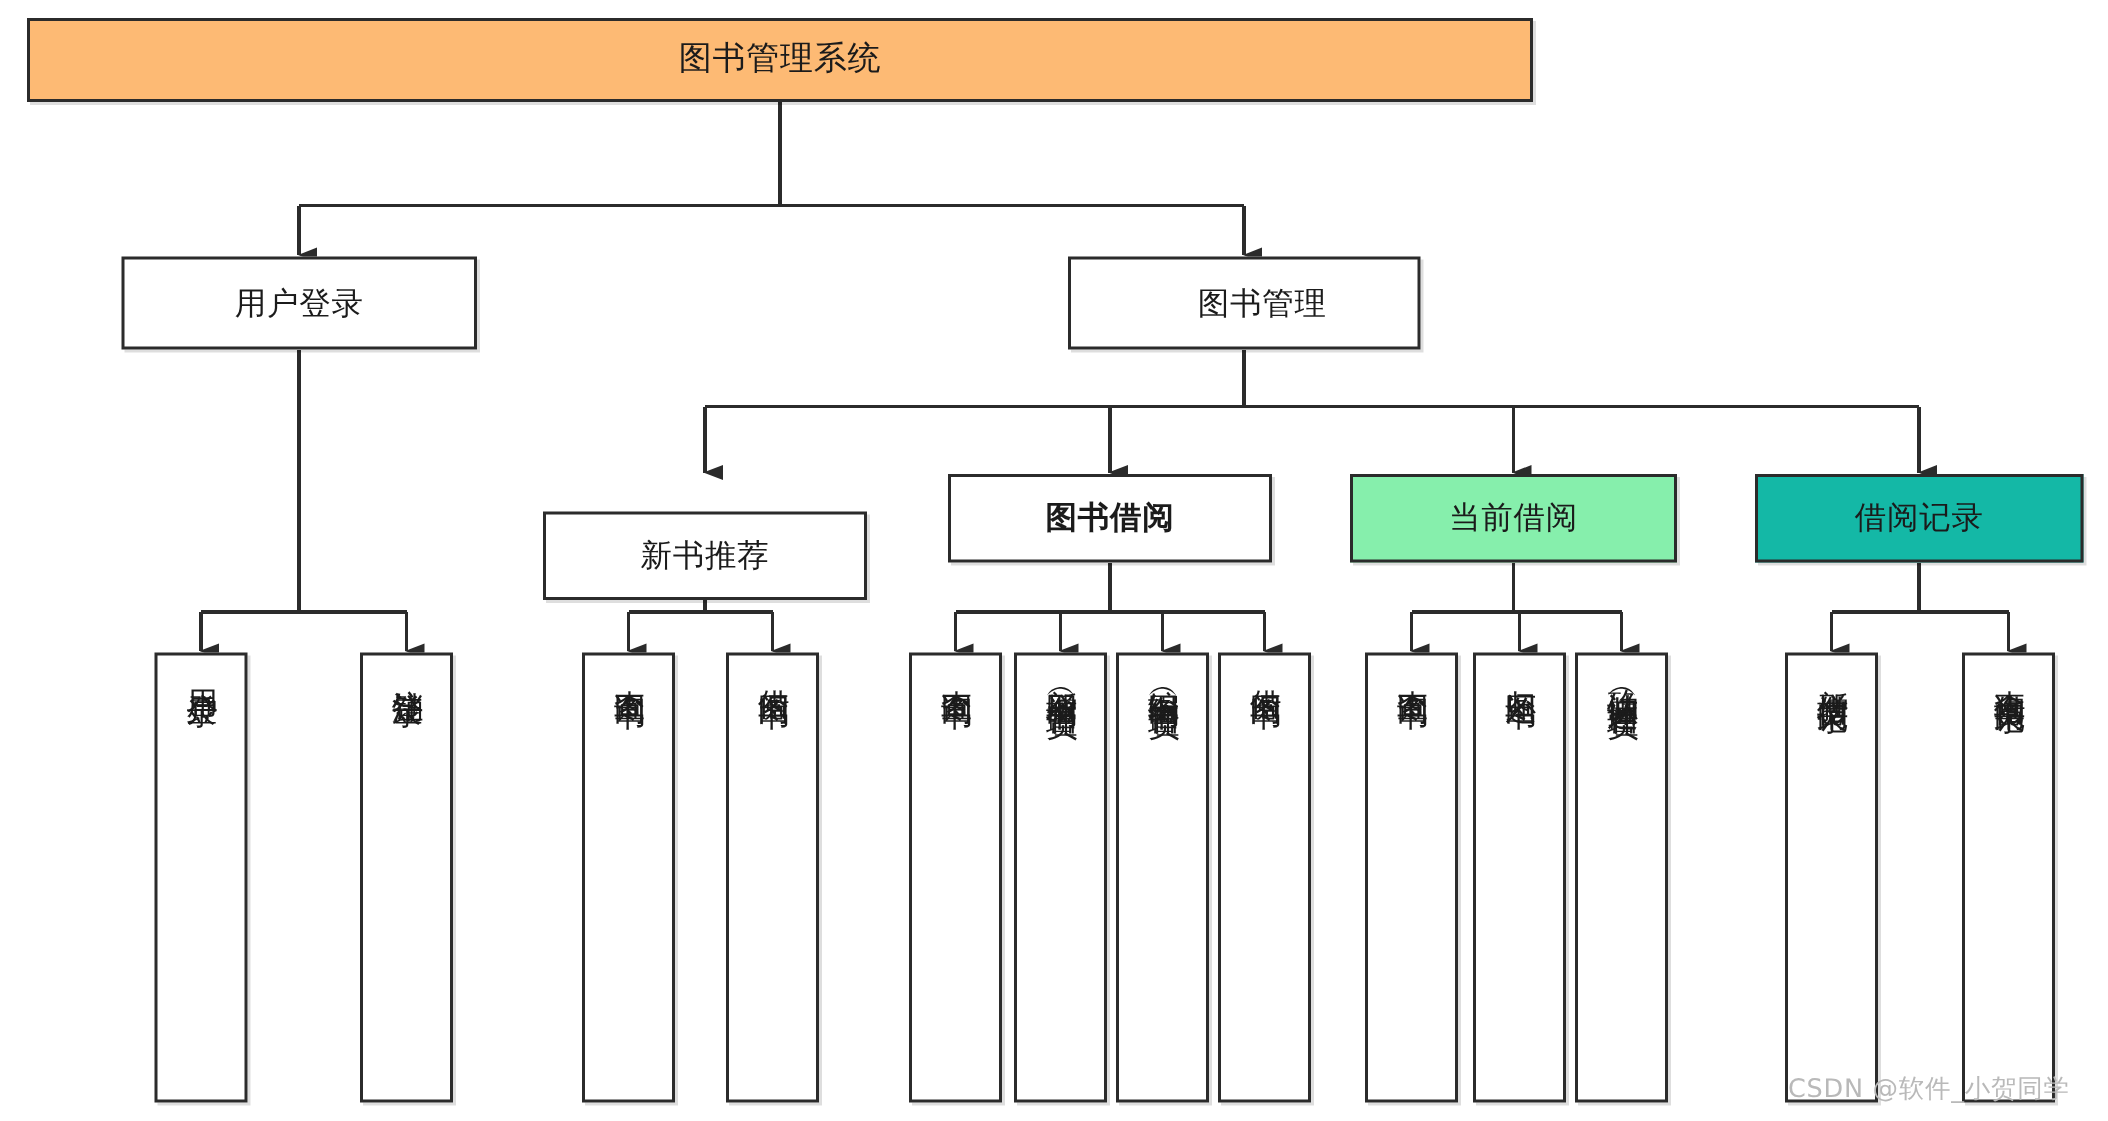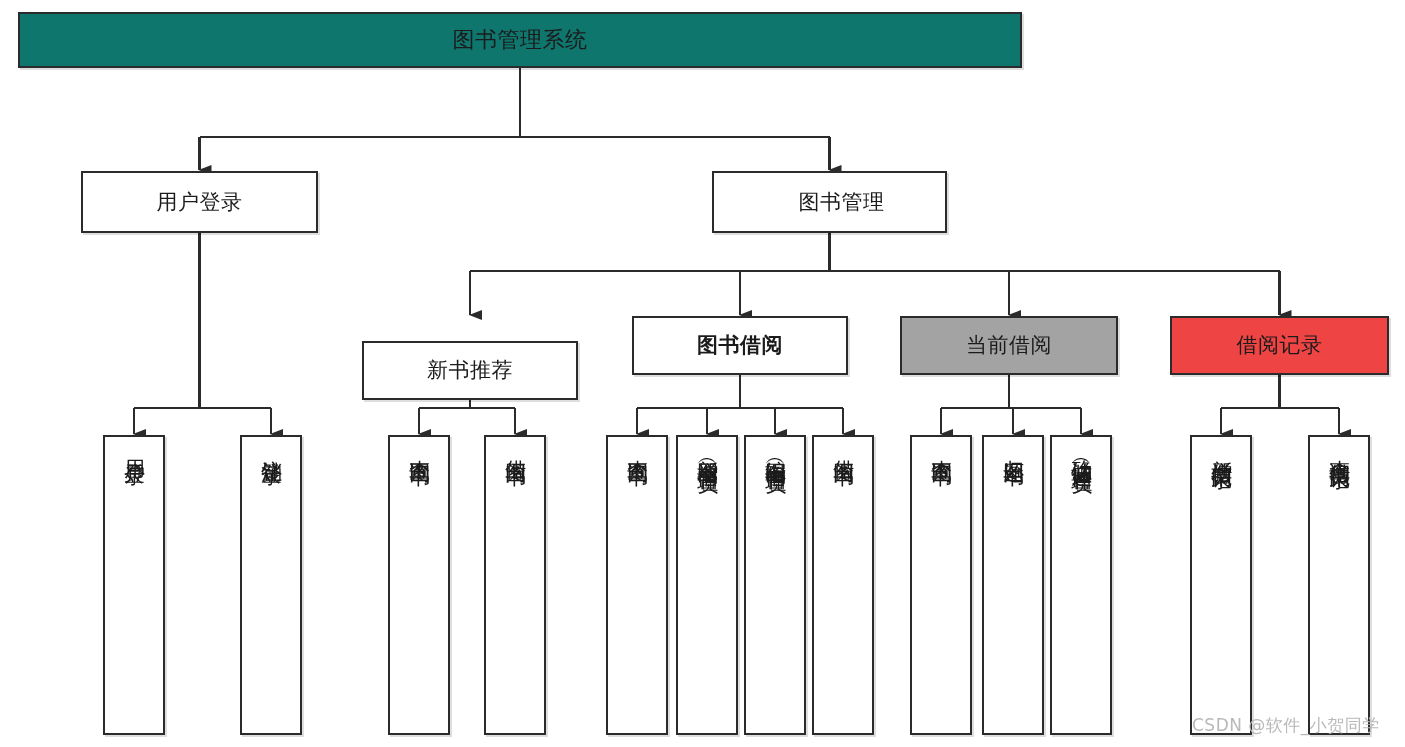--- a/index.html
+++ b/index.html
@@ -114,39 +114,39 @@
         <line x1="1013" y1="408" x2="1013" y2="434" stroke="#2b2b2b" stroke-width="2.5" shape-rendering="crispEdges" marker-end="url(#arrowhead)"></line>
         <line x1="1081" y1="408" x2="1081" y2="434" stroke="#2b2b2b" stroke-width="2.5" shape-rendering="crispEdges" marker-end="url(#arrowhead)"></line>
         <line x1="1279.5" y1="375" x2="1279.5" y2="408" stroke="#2b2b2b" stroke-width="2.5" shape-rendering="crispEdges"></line>
         <line x1="1221" y1="408" x2="1339" y2="408" stroke="#2b2b2b" stroke-width="2.5" shape-rendering="crispEdges"></line>
         <line x1="1221" y1="408" x2="1221" y2="434" stroke="#2b2b2b" stroke-width="2.5" shape-rendering="crispEdges" marker-end="url(#arrowhead)"></line>
         <line x1="1339" y1="408" x2="1339" y2="434" stroke="#2b2b2b" stroke-width="2.5" shape-rendering="crispEdges" marker-end="url(#arrowhead)"></line>
       </g>
   </svg>
 
   <div id="node-layer">
-      <div class="node-box horizontal root" style="left: 18px; top: 12px; width: 1004px; height: 56px; border-color: rgb(43, 43, 43); background: #0f766e;">
+      <div class="node-box horizontal root" style="left: 18px; top: 12px; width: 1004px; height: 56px; border-color: rgb(43, 43, 43); background: #fdba74;">
         <span class="node-label" style="color: rgb(27, 27, 27);">图书管理系统</span>
       </div>
       <div class="node-box horizontal" style="left: 81px; top: 171px; width: 237px; height: 62px; border-color: rgb(43, 43, 43); background: rgb(255, 255, 255);">
         <span class="node-label" style="color: rgb(27, 27, 27);">用户登录</span>
       </div>
       <div class="node-box horizontal" style="left: 712px; top: 171px; width: 235px; height: 62px; border-color: rgb(43, 43, 43); background: rgb(255, 255, 255); padding-left: 24px;">
         <span class="node-label" style="color: rgb(27, 27, 27);">图书管理</span>
       </div>
       <div class="node-box horizontal" style="left: 362px; top: 316px; width: 216px; height: 59px; border-color: rgb(43, 43, 43); background: rgb(255, 255, 255); margin-top: 25px;">
         <span class="node-label" style="color: rgb(27, 27, 27);">新书推荐</span>
       </div>
       <div class="node-box horizontal" style="left: 632px; top: 316px; width: 216px; height: 59px; border-color: rgb(43, 43, 43); background: rgb(255, 255, 255);">
         <span class="node-label" style="color: rgb(27, 27, 27); font-weight: bold;">图书借阅</span>
       </div>
-      <div class="node-box horizontal" style="left: 900px; top: 316px; width: 218px; height: 59px; border-color: rgb(43, 43, 43); background: #a3a3a3;">
+      <div class="node-box horizontal" style="left: 900px; top: 316px; width: 218px; height: 59px; border-color: rgb(43, 43, 43); background: #86efac;">
         <span class="node-label" style="color: rgb(27, 27, 27);">当前借阅</span>
       </div>
-      <div class="node-box horizontal" style="left: 1170px; top: 316px; width: 219px; height: 59px; border-color: rgb(43, 43, 43); background: #ef4444;">
+      <div class="node-box horizontal" style="left: 1170px; top: 316px; width: 219px; height: 59px; border-color: rgb(43, 43, 43); background: #14b8a6;">
         <span class="node-label" style="color: rgb(27, 27, 27);">借阅记录</span>
       </div>
       <div class="node-box vertical" style="left: 103px; top: 435px; width: 62px; height: 300px; border-color: rgb(43, 43, 43); background: rgb(255, 255, 255);">
         <span class="node-label" style="color: rgb(27, 27, 27);">用户登录</span>
       </div>
       <div class="node-box vertical" style="left: 240px; top: 435px; width: 62px; height: 300px; border-color: rgb(43, 43, 43); background: rgb(255, 255, 255);">
         <span class="node-label" style="color: rgb(27, 27, 27);">注销登录</span>
       </div>
       <div class="node-box vertical" style="left: 388px; top: 435px; width: 62px; height: 300px; border-color: rgb(43, 43, 43); background: rgb(255, 255, 255);">
         <span class="node-label" style="color: rgb(27, 27, 27);">查询图书</span>

